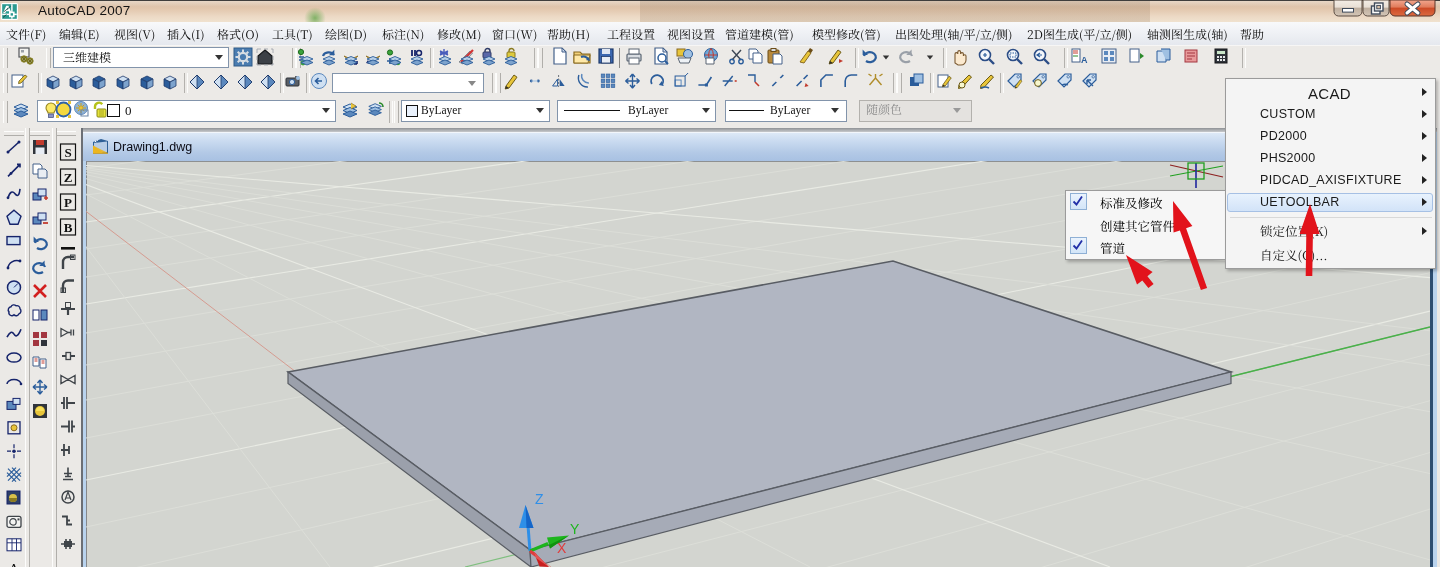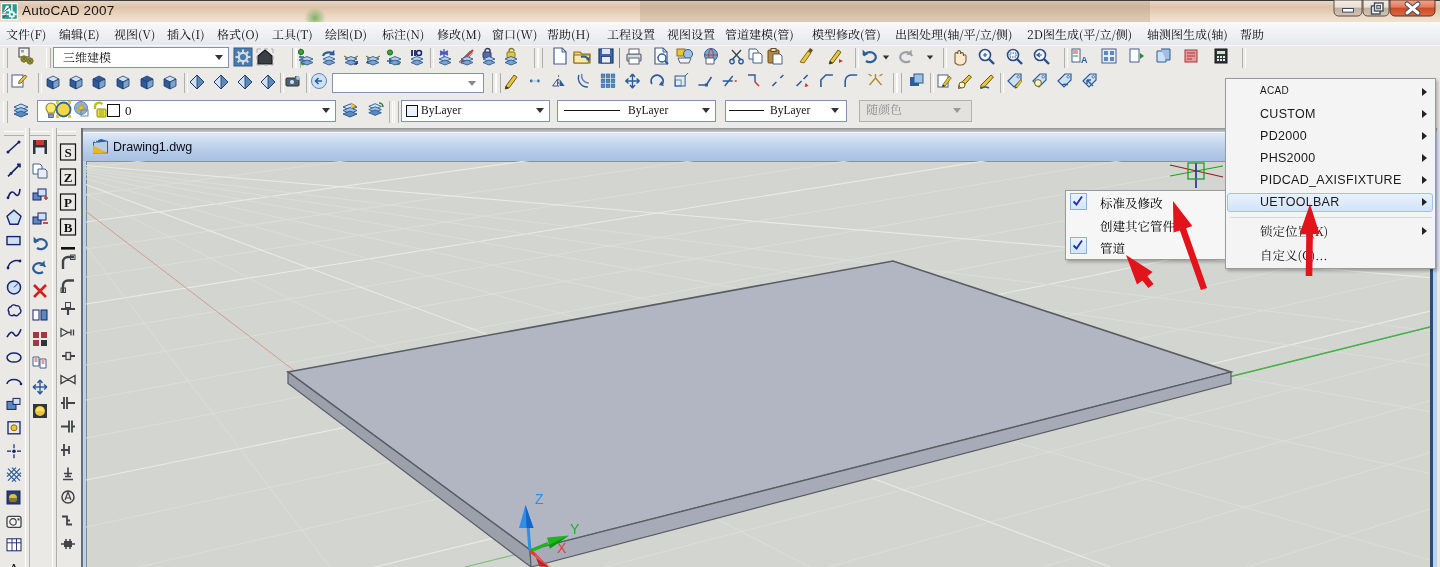--- a/index.html
+++ b/index.html
@@ -22,21 +22,21 @@
 <rect x="0" y="0" width="17" height="17" rx="1.5" fill="#fdfdfd"></rect>
 <rect x="1.2" y="1.2" width="14.6" height="14.6" fill="#2a9a90"></rect>
 <path d="M10.2 1.2 h1.4 v14.6 h-1.4 Z" fill="#fff"></path>
 <path d="M1.2 10.6 h14.6 v1.5 H1.2 Z" fill="#fff"></path>
 <path d="M2 10 L5.2 2.8 h2.2 L10.6 10 h-2 L7.9 8.2 H5.1 L4.3 10 Z M5.6 6.6 h1.7 L6.4 4.4 Z" fill="#fff"></path>
 <path d="M2.5 9 l7 -5.5" stroke="#1d3f3c" stroke-width=".8" fill="none"></path>
 <rect x="8" y="8.6" width="5.6" height="5.6" fill="#fff"></rect>
 <rect x="9.6" y="10.2" width="2.4" height="2.4" fill="#2a9a90"></rect>
 <path d="M2 14.5 l3.5 -3" stroke="#1d3f3c" stroke-width=".9"></path>
 </svg>
-<div class="abs" style="left:22px;top:3px;font-size:13.5px;color:#141414;letter-spacing:.2px">AutoCAD 2007</div>
+<div class="abs" style="left:38px;top:3px;font-size:13.5px;color:#141414;letter-spacing:.2px">AutoCAD 2007</div>
 <svg class="abs" style="left:1333px;top:0px" width="104" height="19" viewBox="0 0 104 19">
 <defs>
 <linearGradient id="wb" x1="0" y1="0" x2="0" y2="1">
  <stop offset="0" stop-color="#f4ede5"></stop>
         <stop offset=".45" stop-color="#e8dfd5"></stop>
  <stop offset=".5" stop-color="#bfaf9f"></stop>
         <stop offset="1" stop-color="#d4c6b7"></stop>
       </linearGradient>
 <linearGradient id="wbr" x1="0" y1="0" x2="0" y2="1">
  <stop offset="0" stop-color="#f2a78f"></stop>
@@ -832,21 +832,21 @@
 <line x1="1084" y1="4" x2="1137" y2="16" stroke="#8c1f1f" stroke-width="1.2"></line>
 <line x1="1084" y1="15" x2="1137" y2="5" stroke="#1f9e1f" stroke-width="1.2"></line>
 <line x1="1110" y1="2" x2="1110" y2="27" stroke="#20259e" stroke-width="1.6"></line>
 <rect x="1102" y="2" width="16" height="16" fill="none" stroke="#1f9e1f" stroke-width="1.3"></rect>
 </g>
   </svg>
 <div class="abs" style="left:1225px;top:78px;width:211px;height:191px;background:#f4f4f4;
 border:1px solid #9b9b9b;box-sizing:border-box;z-index:20;box-shadow:2px 2px 3px rgba(0,0,0,.25)"></div>
 <div class="abs" style="left:1227px;top:193px;width:206px;height:19px;z-index:21;
 background:linear-gradient(180deg,#e8f2fd,#d2e3f8);border:1px solid #a6c0e4;border-radius:3px;box-sizing:border-box"></div>
-<div class="abs" style="left:1260px;top:85px;font-size:10px;color:#1a1a1a;z-index:22;letter-spacing:.3px">ACAD</div>
+<div class="abs" style="left:1308px;top:85px;font-size:15px;color:#1a1a1a;z-index:22;letter-spacing:.3px">ACAD</div>
 <div class="abs" style="left:1260px;top:107px;font-size:12.5px;color:#1a1a1a;z-index:22;letter-spacing:.3px">CUSTOM</div>
 <div class="abs" style="left:1260px;top:129px;font-size:12.5px;color:#1a1a1a;z-index:22;letter-spacing:.3px">PD2000</div>
 <div class="abs" style="left:1260px;top:151px;font-size:12.5px;color:#1a1a1a;z-index:22;letter-spacing:.3px">PHS2000</div>
 <div class="abs" style="left:1260px;top:173px;font-size:12.5px;color:#1a1a1a;z-index:22;letter-spacing:.3px">PIDCAD_AXISFIXTURE</div>
 <div class="abs" style="left:1260px;top:195px;font-size:12.5px;color:#1a1a1a;z-index:22;letter-spacing:.3px">UETOOLBAR</div>
 <div class="abs" style="left:1422px;top:88px;width:0;height:0;border-top:4px solid transparent;border-bottom:4px solid transparent;border-left:5px solid #222;z-index:22"></div>
 <div class="abs" style="left:1422px;top:110px;width:0;height:0;border-top:4px solid transparent;border-bottom:4px solid transparent;border-left:5px solid #222;z-index:22"></div>
 <div class="abs" style="left:1422px;top:132px;width:0;height:0;border-top:4px solid transparent;border-bottom:4px solid transparent;border-left:5px solid #222;z-index:22"></div>
 <div class="abs" style="left:1422px;top:154px;width:0;height:0;border-top:4px solid transparent;border-bottom:4px solid transparent;border-left:5px solid #222;z-index:22"></div>
 <div class="abs" style="left:1422px;top:176px;width:0;height:0;border-top:4px solid transparent;border-bottom:4px solid transparent;border-left:5px solid #222;z-index:22"></div>

